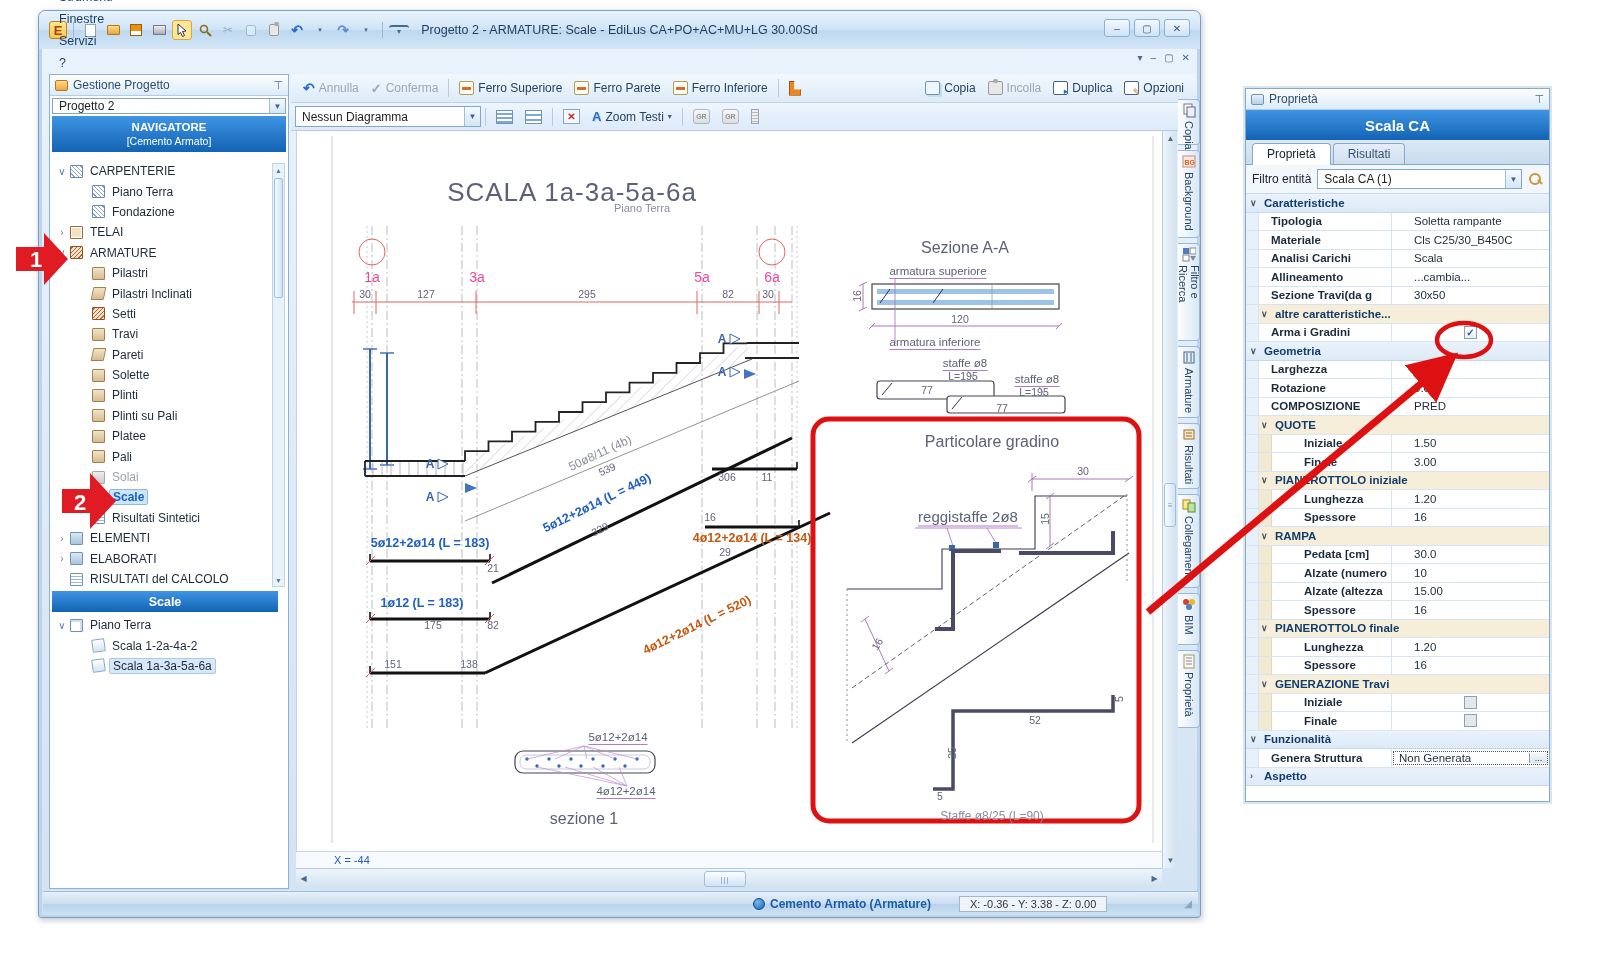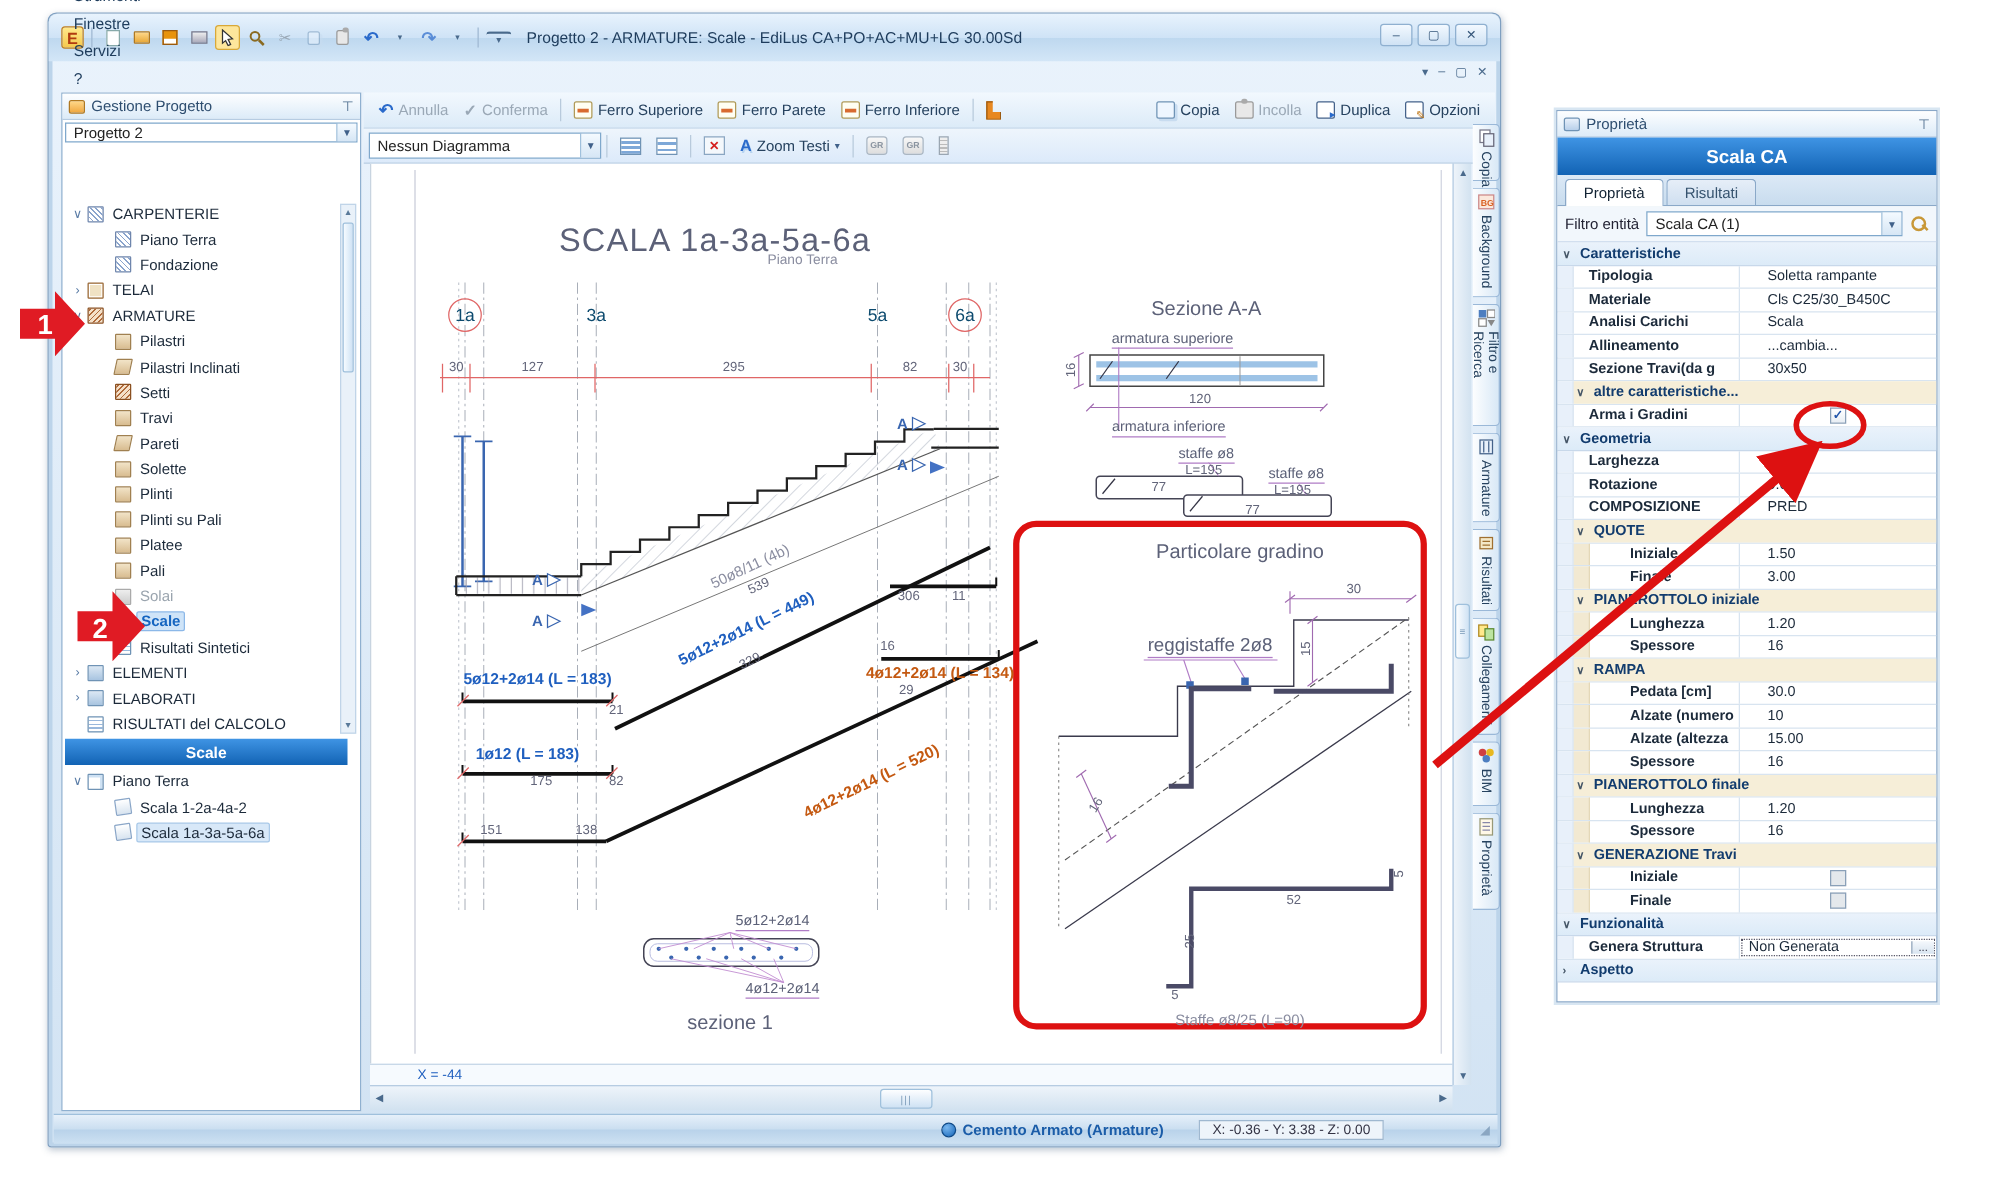--- a/index.html
+++ b/index.html
@@ -103,21 +103,21 @@
     color:#fff;font-weight:bold;font-size:12.5px;display:flex;align-items:center;justify-content:center;}
   #tree2{position:absolute;left:2px;top:540px;width:226px;}
 
   
   #canvaswrap{position:absolute;left:257px;top:120px;width:866px;height:720px;background:#fff;border-left:1px solid #c8d4e0;overflow:hidden;}
   #canvaswrap svg{position:absolute;left:0;top:0;}
   .dlab{position:absolute;transform:translate(-50%,-50%);white-space:nowrap;z-index:3;}
   .c-title{font-size:26px;color:#5c6178;letter-spacing:1px;}
   .c-sub{font-size:11px;color:#8a8da0;}
   .c-h2{font-size:16px;color:#5c6178;}
-  .c-grid{font-size:14px;color:#0c4a6e;}
+  .c-grid{font-size:14px;color:#ec4899;margin-top:25px;}
   .c-dim{font-size:10.5px;color:#62657a;}
   .c-blue{font-size:12.5px;color:#1f5fbf;font-weight:bold;}
   .c-orange{font-size:12.5px;color:#c45911;font-weight:bold;}
   .c-gray{font-size:12px;color:#8a8da0;}
   .c-ulab{font-size:11.5px;color:#5c6178;border-bottom:1px solid #b07cc6;padding-bottom:1px;}
   .c-ulab-lg{font-size:15px;color:#5c6178;border-bottom:1px solid #b07cc6;padding-bottom:1px;}
   .c-amark{font-size:12px;color:#3a66b0;font-weight:bold;}
   #coordstrip{position:absolute;left:257px;top:840px;width:866px;height:17px;background:#f6fafe;border-top:1px solid #c8d8e8;
     font-size:11px;color:#1f5fbf;display:flex;align-items:center;padding-left:38px;}
   #hscroll{position:absolute;left:257px;top:857px;width:866px;height:20px;background:linear-gradient(#eef4fa,#d2e2f0);
@@ -343,20 +343,24 @@
 
     <div id="sidebar">
       <div class="panel-head">
         <span class="ph-icon"></span>
         <span>Gestione Progetto</span>
         <span class="pin">⊤</span>
       </div>
       <div class="combo proj-combo">
         <span class="cval">Progetto 2</span>
         <span class="cbtn">▼</span>
+      </div>
+      <div class="navbanner">
+        <span class="l1">NAVIGATORE</span>
+        <span class="l2">[Cemento Armato]</span>
       </div>
       <div id="tree1">
           <div class="trow" style="padding-left: 4px;">
             <span class="texp">∨</span>
             <span class="ticon ti-hatch"></span>
             <span class="tlabel">CARPENTERIE</span>
           </div>
           <div class="trow" style="padding-left: 26px;">
             <span class="texp" style="visibility: hidden;">·</span>
             <span class="ticon ti-hatch"></span>

